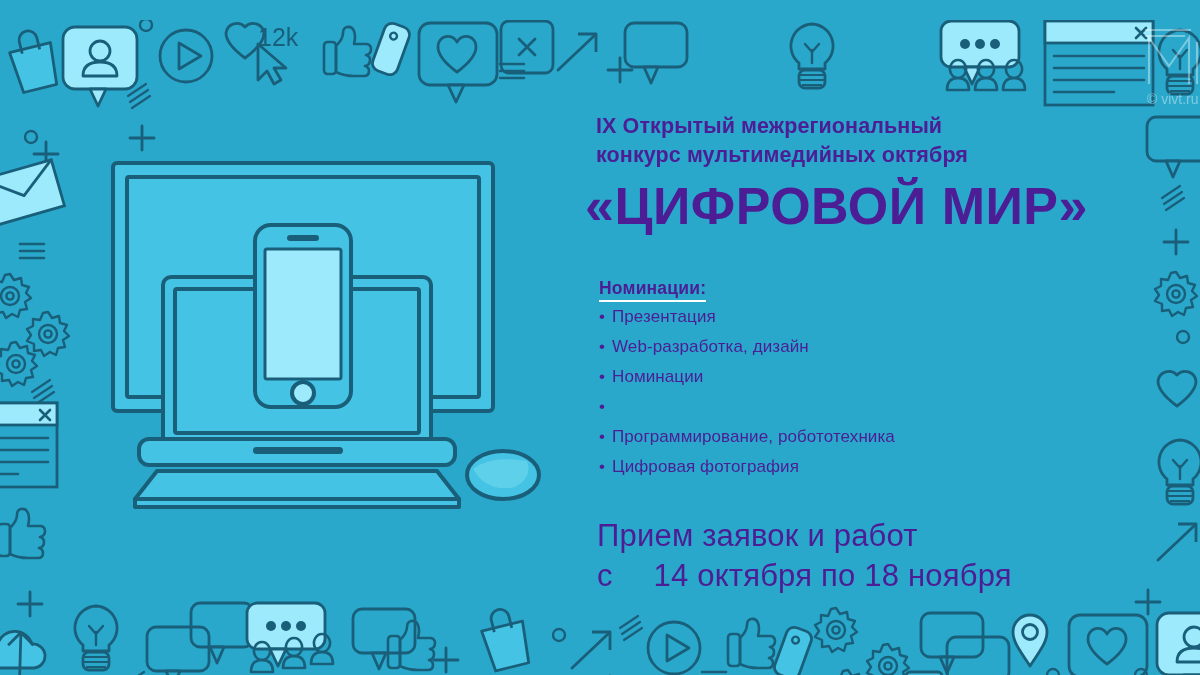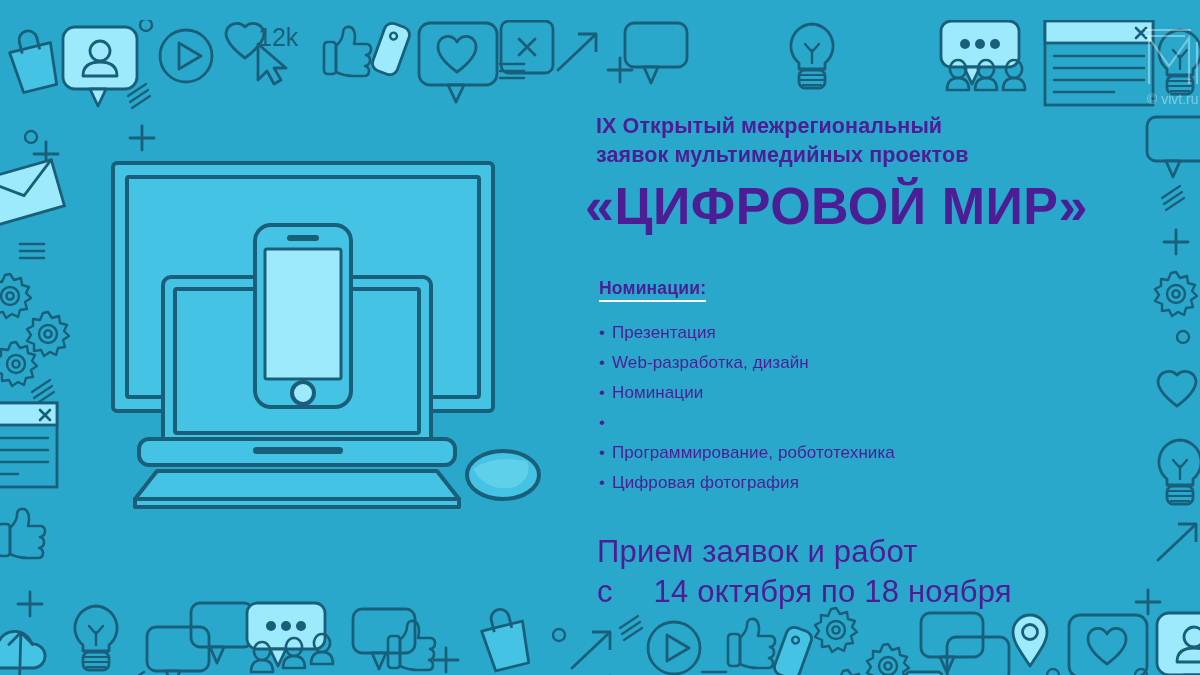--- a/index.html
+++ b/index.html
@@ -39,21 +39,21 @@
     font-size:52px;line-height:60px;font-weight:700;
     letter-spacing:.5px;margin:6px 0 0 0;text-align:left;
     padding-right:24px;white-space:nowrap;
   }
   .noms{
     margin:42px 0 0 14px;
   }
   .noms-head{
     font-size:17.5px;font-weight:700;letter-spacing:.2px;
     display:inline-block;border-bottom:2px solid #ffffff;
-    padding-bottom:1px;margin-bottom:16px;
+    padding-bottom:1px;
   }
   .noms ul{list-style:none;margin:0;padding:0;}
   .noms li{
     font-size:17px;line-height:30px;font-weight:400;
     letter-spacing:.1px;white-space:nowrap;
     display:flex;align-items:baseline;
   }
   .noms li .bullet{
     display:inline-block;width:13px;flex:0 0 13px;
     font-size:17px;line-height:30px;
@@ -451,21 +451,21 @@
         <ellipse cx="408" cy="320" rx="36" ry="24" fill="#45c3e4" stroke="#1a5f7a" stroke-width="4"></ellipse>
         <path d="M378 314 Q396 300 432 306 Q438 322 420 332 Q392 338 378 314 Z" fill="#5fd0ea" stroke="none"></path>
       </g>
     </svg>
   </div>
 
   <div id="content">
 
     <div class="kicker">
       <span>IX Открытый межрегиональный</span>
-      <span>заявок мультимедийных проектов</span>
+      <span>конкурс мультимедийных октября</span>
     </div>
 
     <h1 class="title">«ЦИФРОВОЙ МИР»</h1>
 
     <div class="noms">
       <div class="noms-head">Номинации:</div>
       <ul>
         <li>
           <span class="bullet">•</span>
           <span>Презентация</span>

